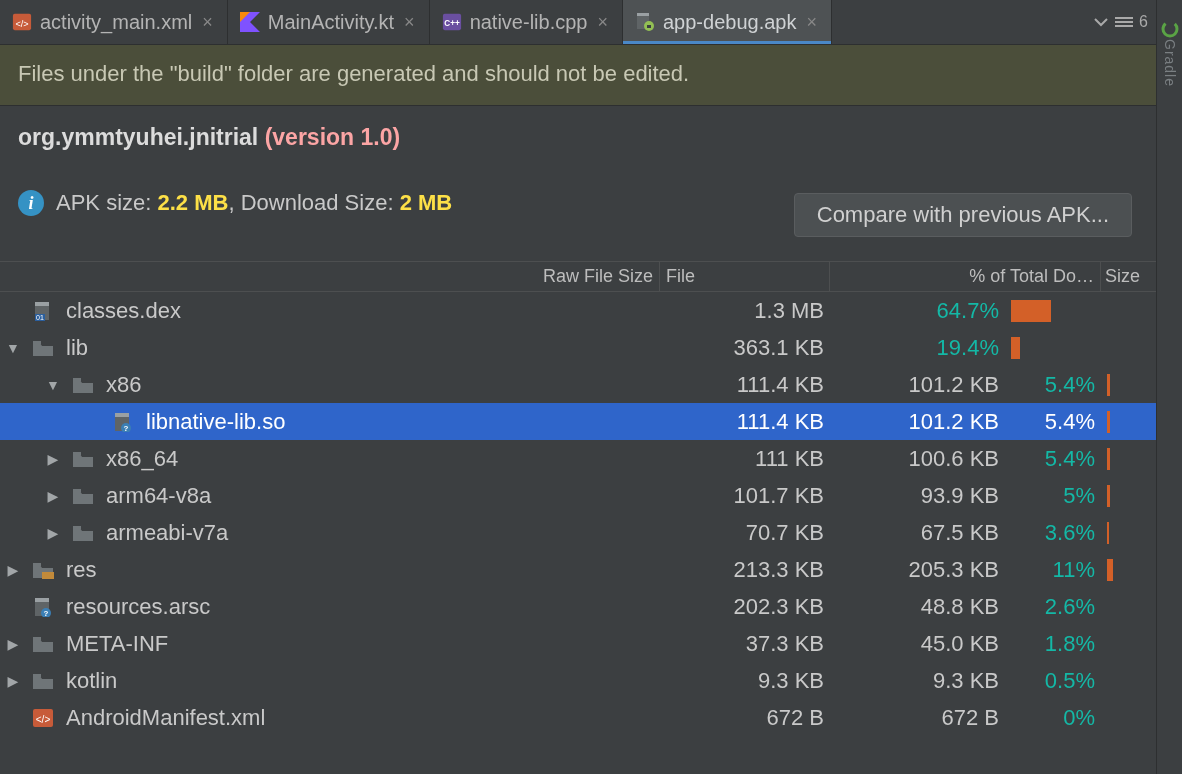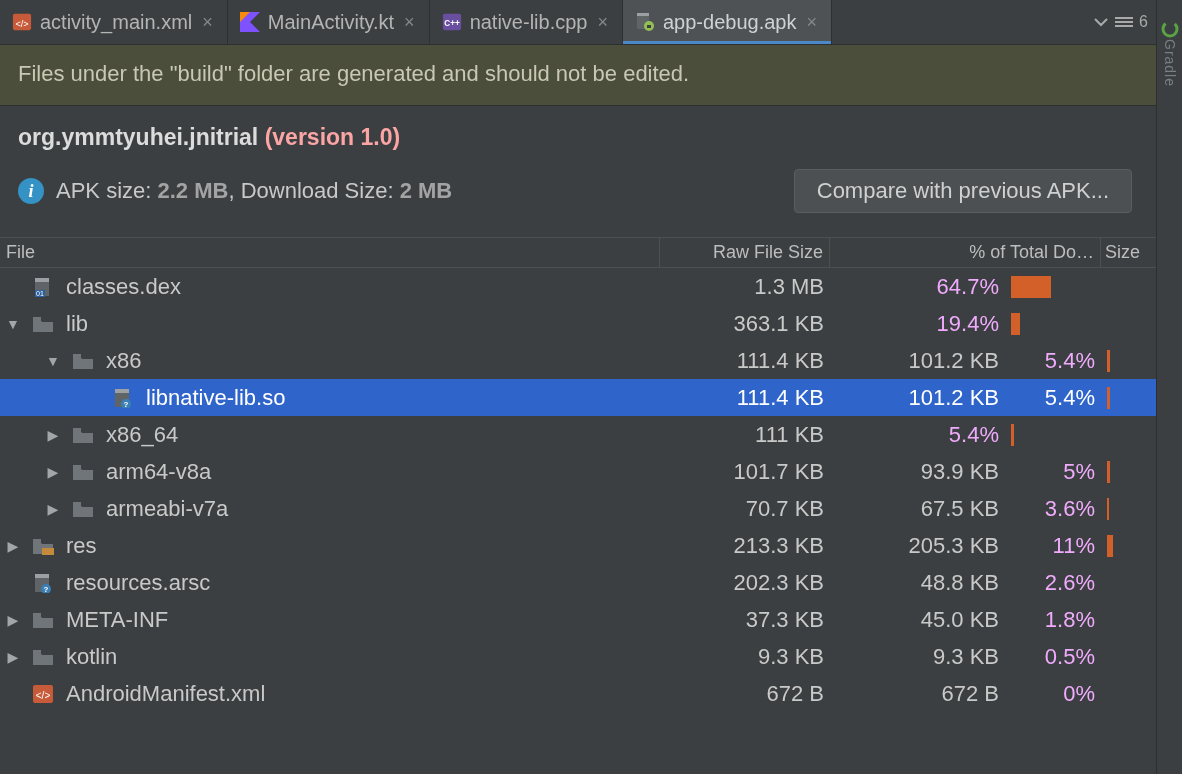--- a/index.html
+++ b/index.html
@@ -119,31 +119,32 @@
     color: #fff;
     display: inline-flex;
     align-items: center;
     justify-content: center;
     font-style: italic;
     font-family: Georgia, serif;
     font-weight: bold;
     font-size: 18px;
     margin-right: 12px;
   }
-  .size-line b { color: #a3a3a3; font-weight: 700; }
+  .size-line b { color: #fde047; font-weight: 700; }
   .compare-btn {
     margin-left: auto;
     margin-right: 6px;
     background: #4c5052;
     border: 1px solid #5a5d5f;
     border-radius: 4px;
     color: #d0d0d0;
     font-size: 22px;
     padding: 8px 22px;
     cursor: pointer;
+    margin-top: 24px;
   }
 
   
   .table {
     border-top: 1px solid #4d4f50;
     font-size: 22px;
   }
   .thead, .row {
     display: grid;
     grid-template-columns: 660px 170px 175px 96px 45px;
@@ -176,21 +177,21 @@
   .row .c { padding: 0 6px; white-space: nowrap; }
   .row .name {
     display: flex;
     align-items: center;
     gap: 12px;
     height: 100%;
   }
   .row .right { text-align: right; }
   .row .pct {
     text-align: right;
-    color: #f0abfc;
+    color: #14b8a6;
   }
   .row.selected {
     background: #2f65ca;
     color: #ffffff;
   }
   .row.selected .pct { color: #ffffff; }
   .tree-disclosure {
     width: 14px;
     display: inline-flex;
     justify-content: center;
@@ -289,22 +290,22 @@
         <span>APK size:</span>&nbsp;
         <b>2.2 MB</b>,&nbsp;
         <span>Download Size:</span>&nbsp;
         <b>2 MB</b>
         <button class="compare-btn">Compare with previous APK...</button>
       </div>
     </div>
 
     <div class="table">
       <div class="thead">
+        <div class="c right">Raw File Size</div>
         <div class="c">File</div>
-        <div class="c right">Raw File Size</div>
         <div class="c right" style="grid-column: span 2;">% of Total Do…</div>
         <div class="c right">Download Size</div>
       </div>
       <div id="rows">
           <div class="row">
             <div class="c name" style="padding-left:6px">
               <span class="tree-disclosure"></span>
               <span class="icon">
                 <svg width="22" height="20" viewBox="0 0 22 20">
                   <rect x="3" y="1" width="14" height="18" fill="#5f6466"></rect>
@@ -387,20 +388,21 @@
               </span>
               <span class="icon">
                 <svg width="22" height="20" viewBox="0 0 22 20">
                   <path d="M1 5 h7 l2 3 h11 v10 H1 z" fill="#6f7578"></path>
                   <rect x="1" y="3" width="8" height="3" fill="#6f7578"></rect>
                 </svg>
               </span>
               <span>x86_64</span>
             </div>
             <div class="c right">111 KB</div>
+            <div class="c right">100.6 KB</div>
             <div class="c pct">5.4%</div>
             <div class="c bar-cell">
               <div class="bar" style="width:3px"></div>
             </div>
           </div>
           <div class="row">
             <div class="c name" style="padding-left:46px">
               <span class="tree-disclosure">
                 <span class="tree-arrow">▶</span>
               </span>

